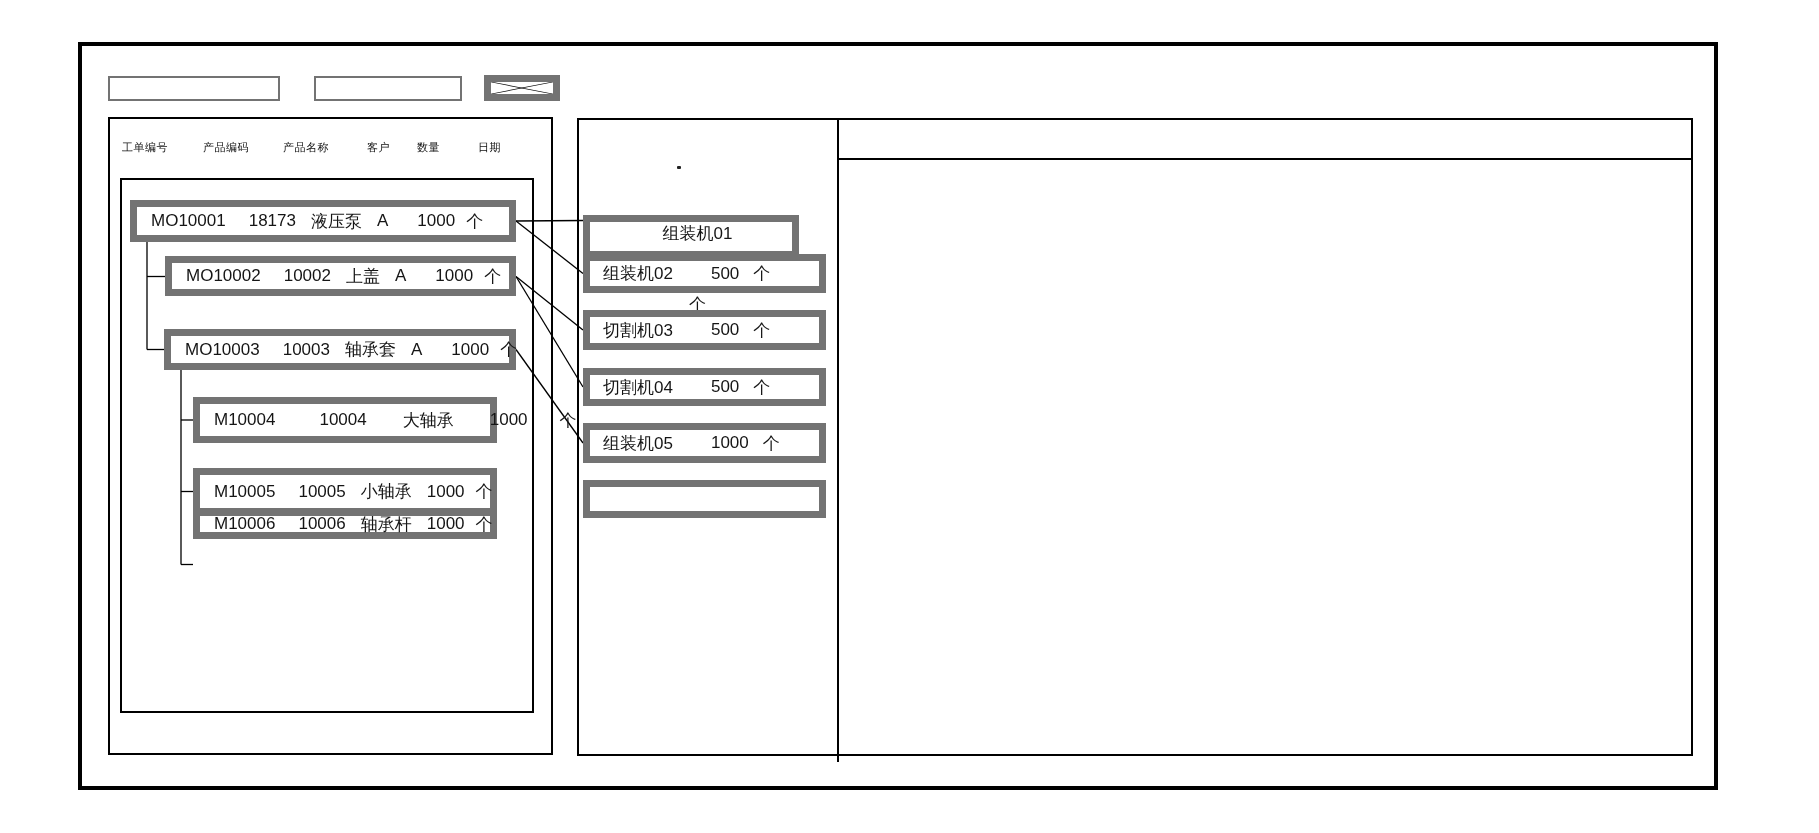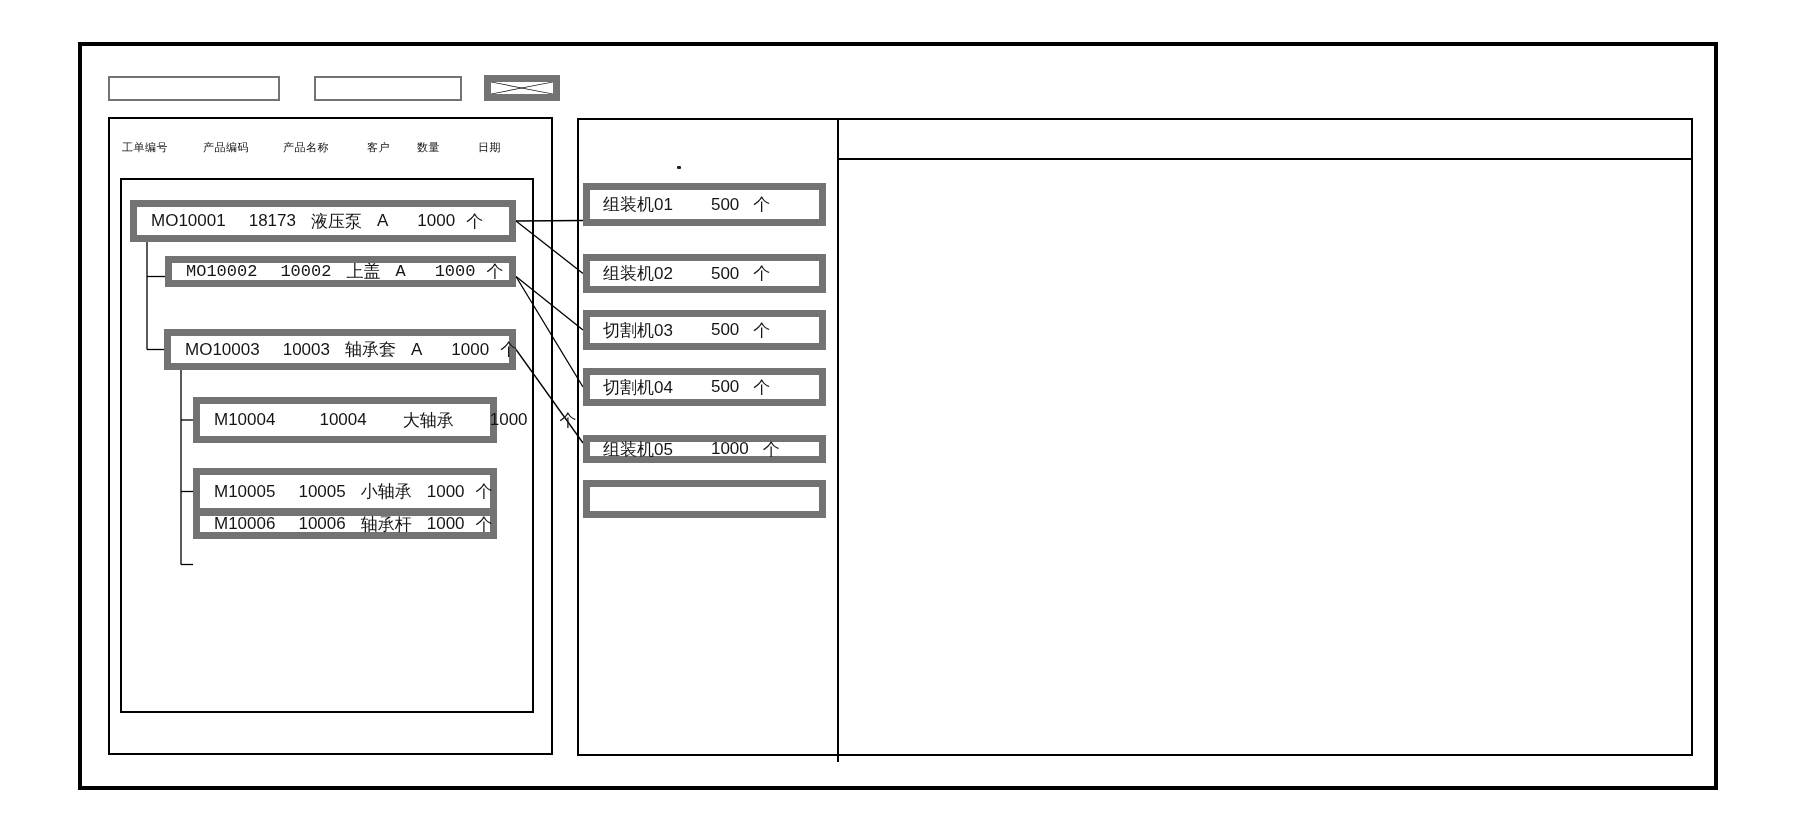--- a/index.html
+++ b/index.html
@@ -69,21 +69,21 @@
     <div class="panel" style="left:120px;top:178px;width:414px;height:535px;border-width:2px;"></div>
     <div id="order-boxes">
         <div class="wf-box order-box" style="left: 130px; top: 200px; width: 386px; height: 42px;">
           <span class="c-orderno">MO10001</span>
           <span class="c-code">18173</span>
           <span class="c-name">液压泵</span>
           <span class="c-customer">A</span>
           <span class="c-qty">1000</span>
           <span class="c-unit">个</span>
         </div>
-        <div class="wf-box order-box" style="left: 165px; top: 256px; width: 351px; height: 31px; font-family: Liberation Mono, monospace;">
+        <div class="wf-box order-box" style="left: 165px; top: 256px; width: 351px; height: 40px;">
           <span class="c-orderno">MO10002</span>
           <span class="c-code">10002</span>
           <span class="c-name">上盖</span>
           <span class="c-customer">A</span>
           <span class="c-qty">1000</span>
           <span class="c-unit">个</span>
         </div>
         <div class="wf-box order-box" style="left: 164px; top: 329px; width: 352px; height: 41px;">
           <span class="c-orderno">MO10003</span>
           <span class="c-code">10003</span>
@@ -115,41 +115,41 @@
         </div>
       </div>
   </div>
 
   <div>
     <div class="panel" style="left:577px;top:118px;width:1116px;height:638px;"></div>
     <div class="divider" style="left:837px;top:118px;height:644px;"></div>
     <div class="hline" style="left:837px;top:158px;width:854px;"></div>
     <div class="dot" style="left:677px;top:166px;" title="."></div>
     <div id="machine-boxes">
-        <div class="wf-box machine-box" style="left: 583px; top: 183px; width: 243px; height: 43px;">
+        <div class="wf-box machine-box" style="left: 583px; top: 215px; width: 216px; height: 43px; flex-direction: column;">
           <span class="c-mname">组装机01</span>
           <span class="c-qty">500</span>
           <span class="c-unit">个</span>
         </div>
         <div class="wf-box machine-box" style="left: 583px; top: 254px; width: 243px; height: 39px;">
           <span class="c-mname">组装机02</span>
           <span class="c-qty">500</span>
           <span class="c-unit">个</span>
         </div>
         <div class="wf-box machine-box" style="left: 583px; top: 310px; width: 243px; height: 40px;">
           <span class="c-mname">切割机03</span>
           <span class="c-qty">500</span>
           <span class="c-unit">个</span>
         </div>
         <div class="wf-box machine-box" style="left: 583px; top: 368px; width: 243px; height: 38px;">
           <span class="c-mname">切割机04</span>
           <span class="c-qty">500</span>
           <span class="c-unit">个</span>
         </div>
-        <div class="wf-box machine-box" style="left: 583px; top: 423px; width: 243px; height: 28px; margin-top: 12px;">
+        <div class="wf-box machine-box" style="left: 583px; top: 423px; width: 243px; height: 40px;">
           <span class="c-mname">组装机05</span>
           <span class="c-qty">1000</span>
           <span class="c-unit">个</span>
         </div>
         <div class="wf-box machine-box" style="left: 583px; top: 480px; width: 243px; height: 38px;"></div>
       </div>
     <div style="position:absolute;left:839px;top:160px;width:852px;height:594px;"></div>
   </div>
 
   <svg id="wires" width="1819" height="833" viewBox="0 0 1819 833">

